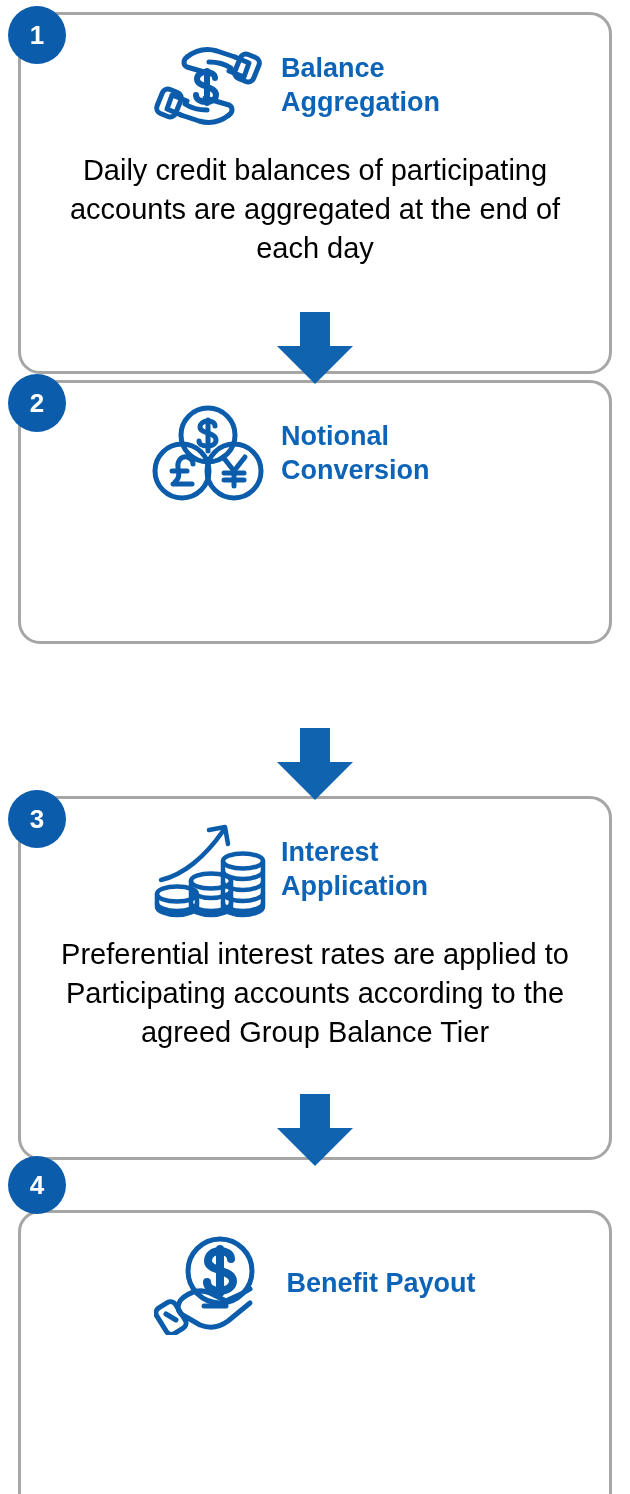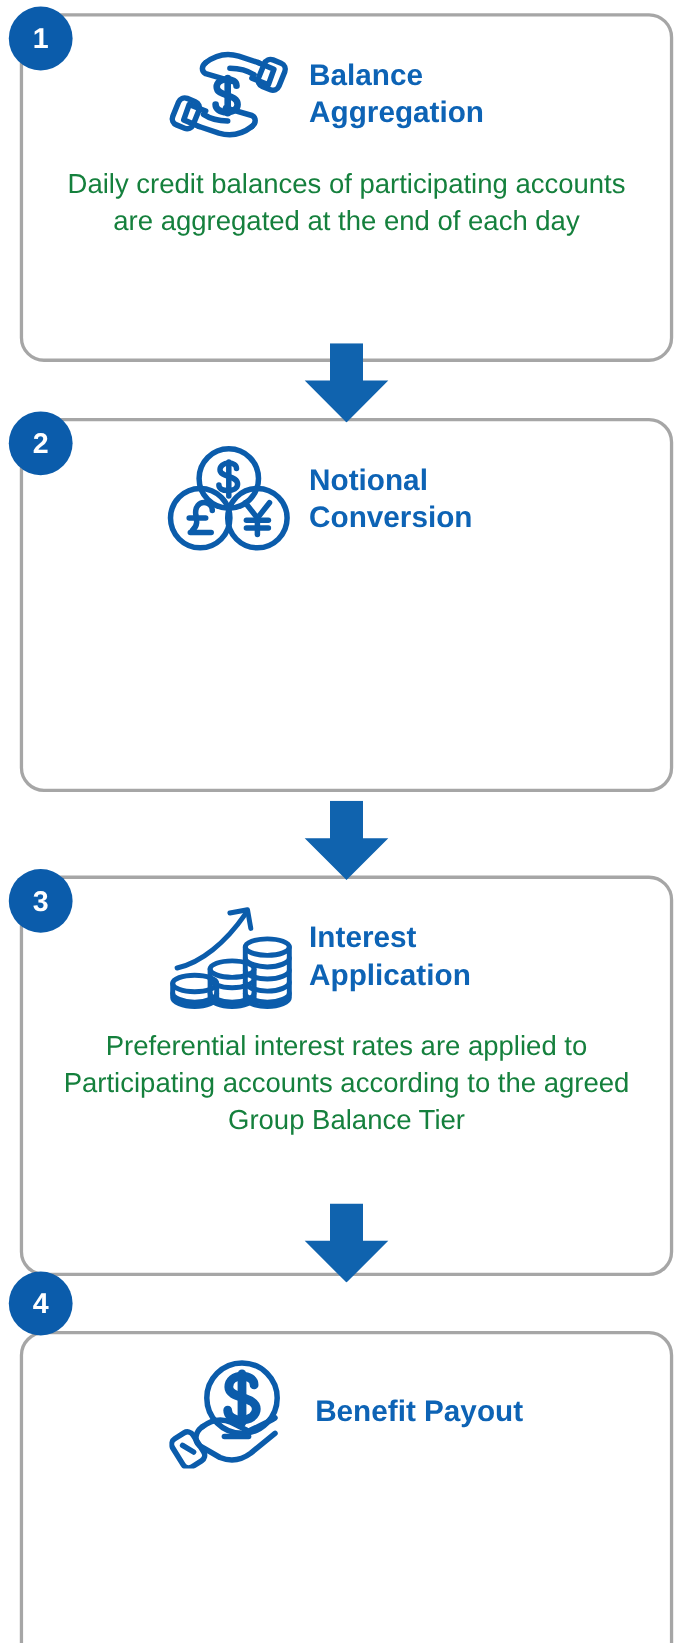--- a/index.html
+++ b/index.html
@@ -26,22 +26,22 @@
   
   .step {
     position: absolute;
     left: 18px;
     width: 594px;
     background: #ffffff;
     border: 3px solid #a6a6a6;
     border-radius: 22px;
   }
 
-  .step-1 { top: 12px;   height: 317px; }
-  .step-2 { top: 380px;  height: 340px; }
+  .step-1 { top: 12px;   height: 362px; }
+  .step-2 { top: 380px;  height: 264px; }
   .step-3 { top: 796px;  height: 364px; }
   .step-4 { top: 1210px; height: 372px; }
 
   
   .badge {
     position: absolute;
     left: 8px;
     width: 58px;
     height: 58px;
     border-radius: 50%;
@@ -81,22 +81,22 @@
     color: #0d63b5;
     font-size: 27px;
     font-weight: bold;
     line-height: 1.26;
     text-align: left;
     max-width: 200px;
   }
 
   
   .step-body {
-    color: #15803d;
-    font-size: 25px;
+    color: #000000;
+    font-size: 29px;
     line-height: 1.34;
     text-align: center;
     padding: 14px 22px 0 22px;
     white-space: pre-line;
   }
 
   
   .arrow {
     position: absolute;
     left: 265px;

